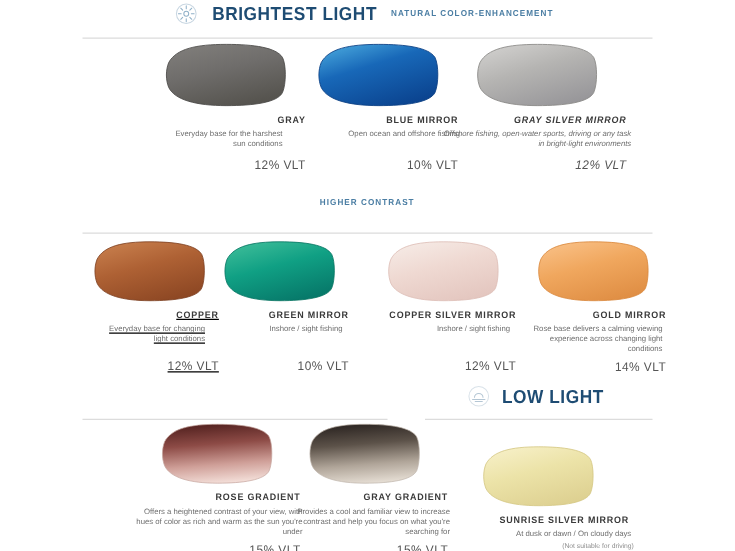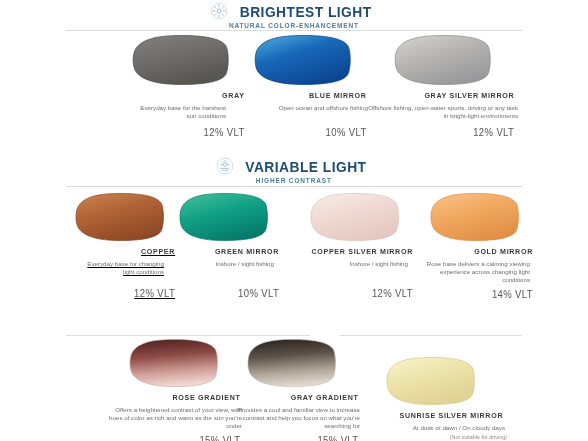--- a/index.html
+++ b/index.html
@@ -9,21 +9,21 @@
     font-family: "Liberation Sans", sans-serif;
     overflow: hidden;
   }
   .page { position: relative; width: 588px; height: 441px; }
 
   
   .section-head {
     display: flex;
     align-items: center;
     justify-content: center;
-    flex-direction: column;
+    flex-direction: row;
     width: 100%;
   }
   .head-row {
     display: flex;
     align-items: center;
     justify-content: center;
     gap: 6px;
   }
   .head-icon { width: 18px; height: 18px; display: block; flex: 0 0 auto; }
   .head-title {
@@ -159,57 +159,39 @@
           </linearGradient>
         </defs>
         <path d="M4,16 C10,5 26,1.5 50,1.5 C72,1.5 90,4 95,12 C98,18 98,33 95,40 C91,48 72,50.5 50,50.5 C26,50.5 9,46 4,36 C1.5,30 1.5,22 4,16 Z" fill="url(#g-blue)" stroke="#0a3f84" stroke-width="0.7"></path>
       </svg>
     </div>
     <div class="card-name">BLUE MIRROR</div>
     <div class="card-desc" style="padding:0 2px;">Open ocean and offshore fishing</div>
     <div class="card-vlt" style="margin-top:15px;">10% VLT</div>
   </div>
 
-  <div class="card" style="left:368px; top:34px; width:150px;">
+  <div class="card" style="left:355px; top:34px; width:150px;font-style:italic;">
     <div class="lens-wrap" style="width:100px;height:52px;">
       <svg class="lens" viewBox="0 0 100 52" preserveAspectRatio="none">
         <defs>
           <linearGradient id="g-graysilver" x1="0.1" y1="0" x2="0.7" y2="1">
             <stop offset="0%" stop-color="#d2d1cf"></stop>
             <stop offset="45%" stop-color="#b5b4b2"></stop>
             <stop offset="100%" stop-color="#98979a"></stop>
           </linearGradient>
         </defs>
         <path d="M4,16 C10,5 26,1.5 50,1.5 C72,1.5 90,4 95,12 C98,18 98,33 95,40 C91,48 72,50.5 50,50.5 C26,50.5 9,46 4,36 C1.5,30 1.5,22 4,16 Z" fill="url(#g-graysilver)" stroke="#8a8987" stroke-width="0.7"></path>
       </svg>
     </div>
     <div class="card-name">GRAY SILVER MIRROR</div>
     <div class="card-desc" style="padding:0 0px;">Offshore fishing, open-water sports, driving or any task in bright-light environments</div>
     <div class="card-vlt" style="margin-top:7px;">12% VLT</div>
   </div>
 
   <div class="section-head" style="position:absolute; left:0; top:157px; width:588px;">
-    <div class="head-row">
-      <span class="head-icon">
-        <svg viewBox="0 0 24 24" width="18" height="18">
-          <circle cx="12" cy="12" r="10.5" fill="none" stroke="#c9d7e2" stroke-width="1.1"></circle>
-          <circle cx="12" cy="10" r="2.4" fill="none" stroke="#8fb0c8" stroke-width="1"></circle>
-          <g stroke="#8fb0c8" stroke-width="1" stroke-linecap="round">
-            <line x1="12" y1="4.6" x2="12" y2="6.2"></line>
-            <line x1="6.6" y1="10" x2="8.2" y2="10"></line>
-            <line x1="15.8" y1="10" x2="17.4" y2="10"></line>
-            <line x1="8.2" y1="6.2" x2="9.4" y2="7.4"></line>
-            <line x1="15.8" y1="6.2" x2="14.6" y2="7.4"></line>
-            <line x1="6.5" y1="15.2" x2="17.5" y2="15.2"></line>
-            <line x1="8.2" y1="17.8" x2="15.8" y2="17.8"></line>
-          </g>
-        </svg>
-      </span>
-      <span class="head-title">VARIABLE LIGHT</span>
-    </div>
     <div class="head-sub">HIGHER CONTRAST</div>
   </div>
 
   <div class="rule" style="left:66px; top:186px; width:456px;"></div>
 
   <div class="card" style="left:62px; top:192px; width:116px;text-decoration:underline;">
     <div class="lens-wrap" style="width:92px;height:50px;">
       <svg class="lens" viewBox="0 0 100 52" preserveAspectRatio="none">
         <defs>
           <linearGradient id="g-copper" x1="0.15" y1="0" x2="0.65" y2="1">
@@ -276,20 +258,33 @@
       </svg>
     </div>
     <div class="card-name">GOLD MIRROR</div>
     <div class="card-desc" style="padding:0 6px;">Rose base delivers a calming viewing experience across changing light conditions</div>
     <div class="card-vlt" style="margin-top:4px;">14% VLT</div>
   </div>
 
 
   <div class="rule" style="left:66px; top:335px; width:244px;"></div>
 
+  <div class="section-head" style="position:absolute; left:340px; top:308px; width:180px;">
+    <div class="head-row">
+      <span class="head-icon">
+        <svg viewBox="0 0 24 24" width="18" height="18">
+          <circle cx="12" cy="12" r="10.5" fill="none" stroke="#d9e2e9" stroke-width="1.1"></circle>
+          <path d="M7.4,13.6 A4.6,4.6 0 0 1 16.6,13.6" fill="none" stroke="#b4c6d4" stroke-width="1.1"></path>
+          <line x1="5.4" y1="15.4" x2="18.6" y2="15.4" stroke="#b4c6d4" stroke-width="1.1" stroke-linecap="round"></line>
+          <line x1="8.2" y1="17.6" x2="15.8" y2="17.6" stroke="#b4c6d4" stroke-width="1.1" stroke-linecap="round"></line>
+        </svg>
+      </span>
+      <span class="head-title">LOW LIGHT</span>
+    </div>
+  </div>
 
   <div class="rule" style="left:340px; top:335px; width:182px;"></div>
 
   <div class="card" style="left:104px; top:338px; width:140px;">
     <div class="lens-wrap" style="width:92px;height:50px;">
       <svg class="lens" viewBox="0 0 100 52" preserveAspectRatio="none">
         <defs>
           <linearGradient id="g-rose" x1="0.3" y1="0" x2="0.45" y2="1">
             <stop offset="0%" stop-color="#52211f"></stop>
             <stop offset="35%" stop-color="#8d4b46"></stop>

